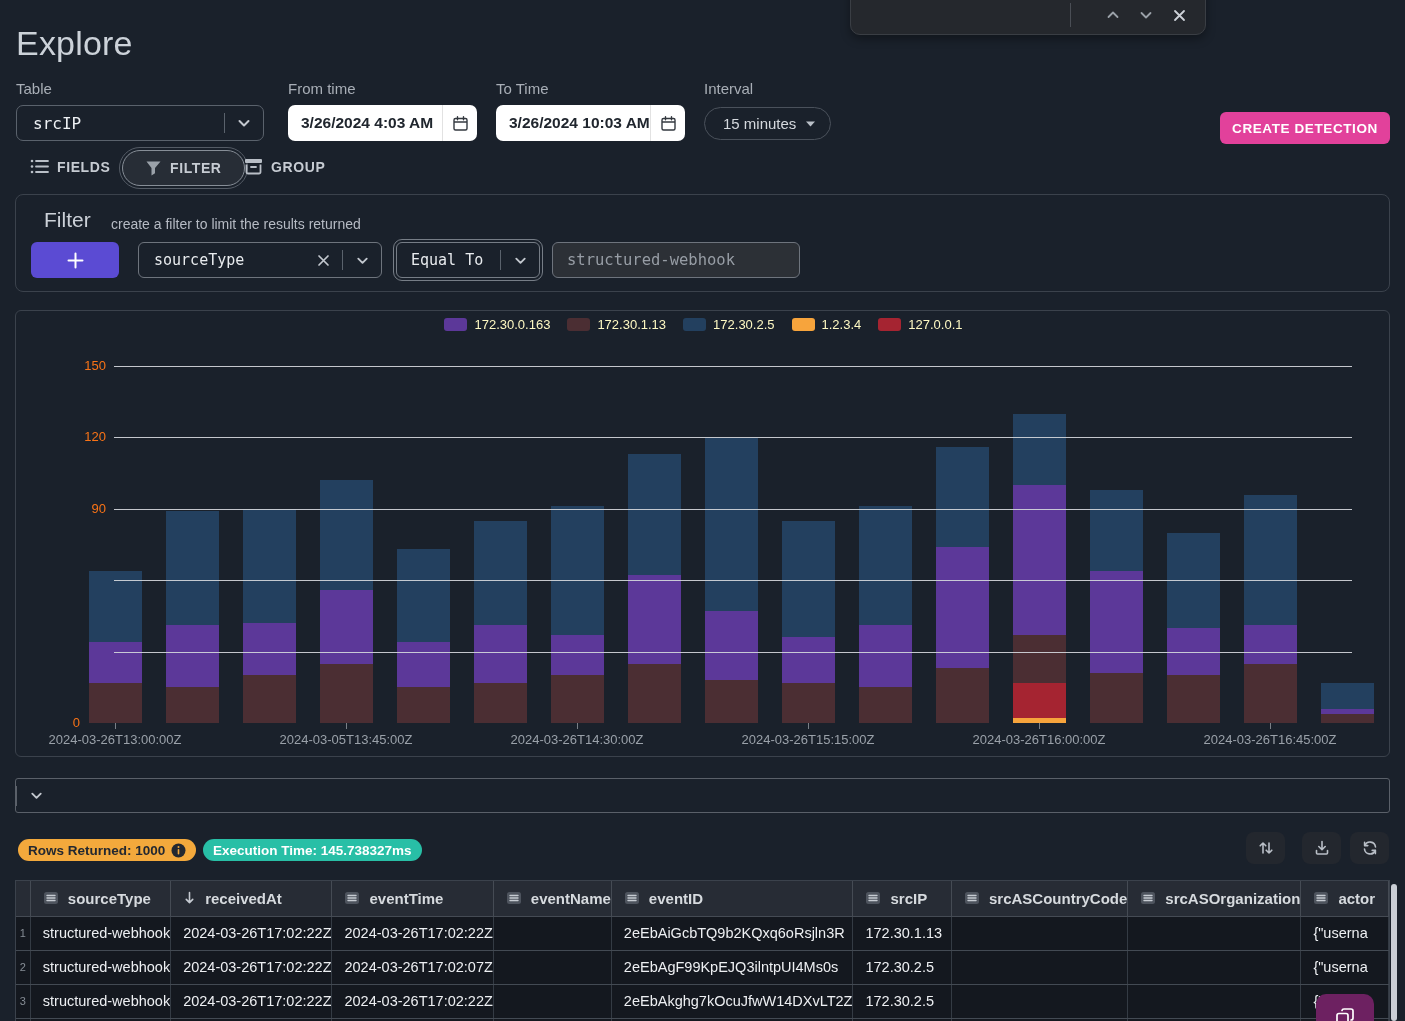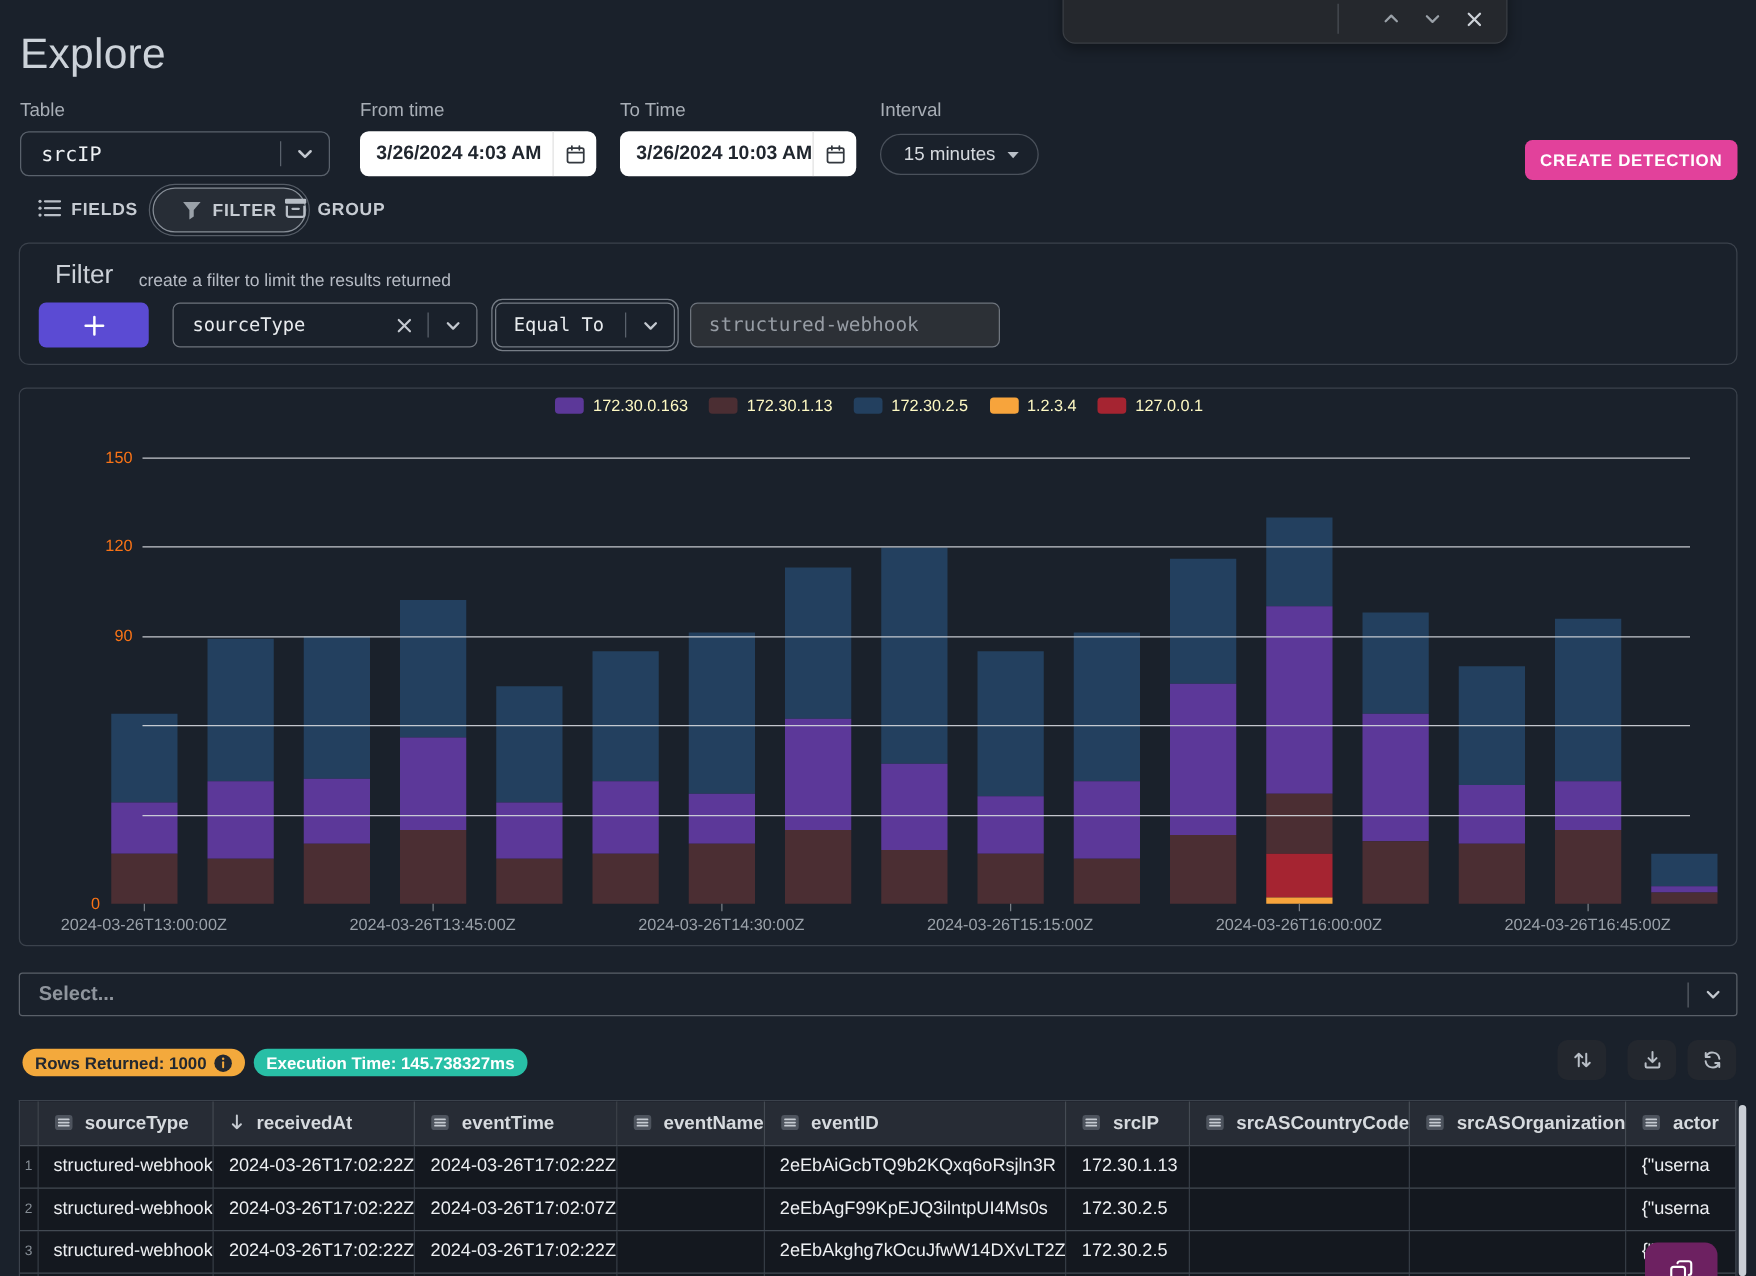--- a/index.html
+++ b/index.html
@@ -218,21 +218,21 @@
   <span>FIELDS</span>
 </button>
 <div class="abs filter-pill">
   <span class="tool-btn" style="position:static">
     <svg width="17" height="17" viewBox="0 0 17 17">
         <path d="M1.5 1.5h14L10 8v5.2l-3.5 2.3V8z" fill="#9aa1a9"></path>
       </svg>
     <span>FILTER</span>
   </span>
 </div>
-<button class="abs tool-btn" style="left:227px;top:158px">
+<button class="abs tool-btn" style="left:244px;top:158px">
   <svg width="19" height="17" viewBox="0 0 19 17">
       <rect x="1" y="1" width="17" height="4" rx="1" fill="currentColor"></rect>
       <path d="M2.5 6.5v7.5a1.5 1.5 0 0 0 1.5 1.5h11a1.5 1.5 0 0 0 1.5-1.5V6.5" stroke="currentColor" stroke-width="1.8" fill="none"></path>
       <path d="M7 9h5" stroke="currentColor" stroke-width="1.8" stroke-linecap="round"></path>
     </svg>
   <span>GROUP</span>
 </button>
 
 <div class="abs panel filter-panel">
   <div class="abs fp-title">Filter</div>
@@ -384,34 +384,33 @@
       <div class="gridline" style="top: 197.8px;"></div>
       <div class="gridline" style="top: 269.2px;"></div>
       <div class="gridline" style="top: 340.6px;"></div>
       <div class="ylab" style="left: 40px; top: 47px;">150</div>
       <div class="ylab" style="left: 40px; top: 118.4px;">120</div>
       <div class="ylab" style="left: 40px; top: 189.8px;">90</div>
       <div class="ylab" style="left: 30px; width: 34px; top: 404px;">0</div>
       <div class="xtick" style="left: 99px;"></div>
       <div class="xlab" style="left: -11px;">2024-03-26T13:00:00Z</div>
       <div class="xtick" style="left: 330px;"></div>
-      <div class="xlab" style="left: 220px;">2024-03-26T13:45:00Z</div>
+      <div class="xlab" style="left: 220px;">2024-03-05T13:45:00Z</div>
       <div class="xtick" style="left: 561px;"></div>
       <div class="xlab" style="left: 451px;">2024-03-26T14:30:00Z</div>
       <div class="xtick" style="left: 792px;"></div>
       <div class="xlab" style="left: 682px;">2024-03-26T15:15:00Z</div>
       <div class="xtick" style="left: 1023px;"></div>
       <div class="xlab" style="left: 913px;">2024-03-26T16:00:00Z</div>
       <div class="xtick" style="left: 1254px;"></div>
       <div class="xlab" style="left: 1144px;">2024-03-26T16:45:00Z</div>
     </div>
 </div>
 
 <div class="abs select-bar">
-  <span class="ph">Select...</span>
   <span class="sep-v" style="background:#5a6069"></span>
   <span class="chev-box">
     <svg width="15" height="15" viewBox="0 0 16 16">
         <path d="M3.5 6l4.5 4.5L12.5 6" stroke="currentColor" stroke-width="2" fill="none" stroke-linecap="round" stroke-linejoin="round"></path>
       </svg>
   </span>
 </div>
 
 <div class="abs badge rows">
   <span>Rows Returned: 1000</span>

